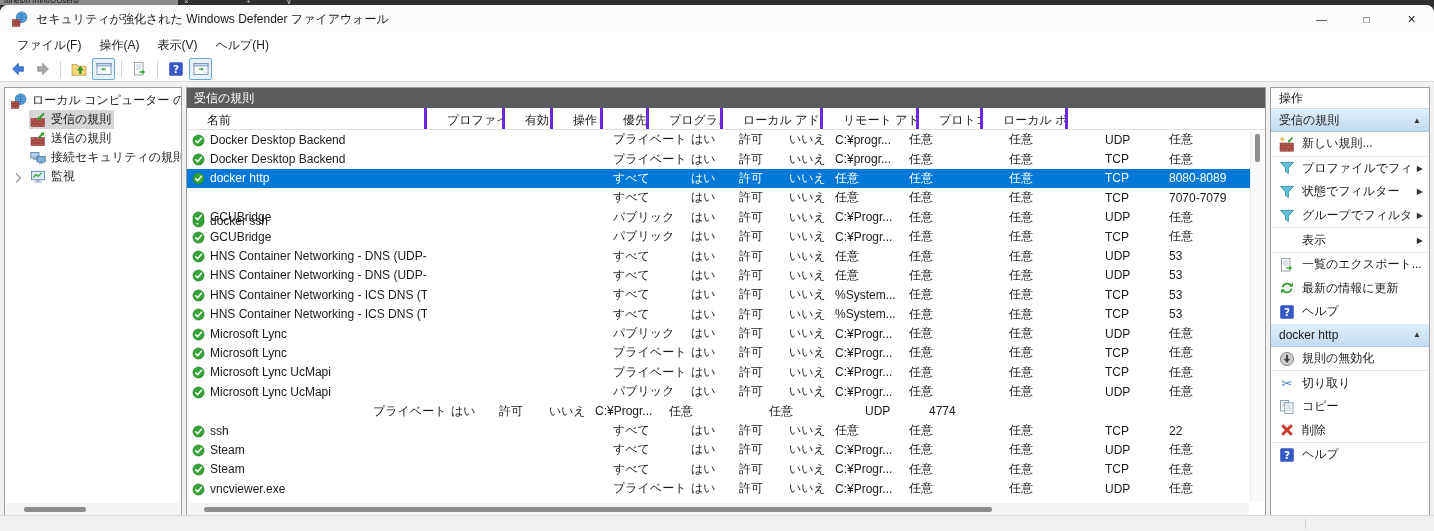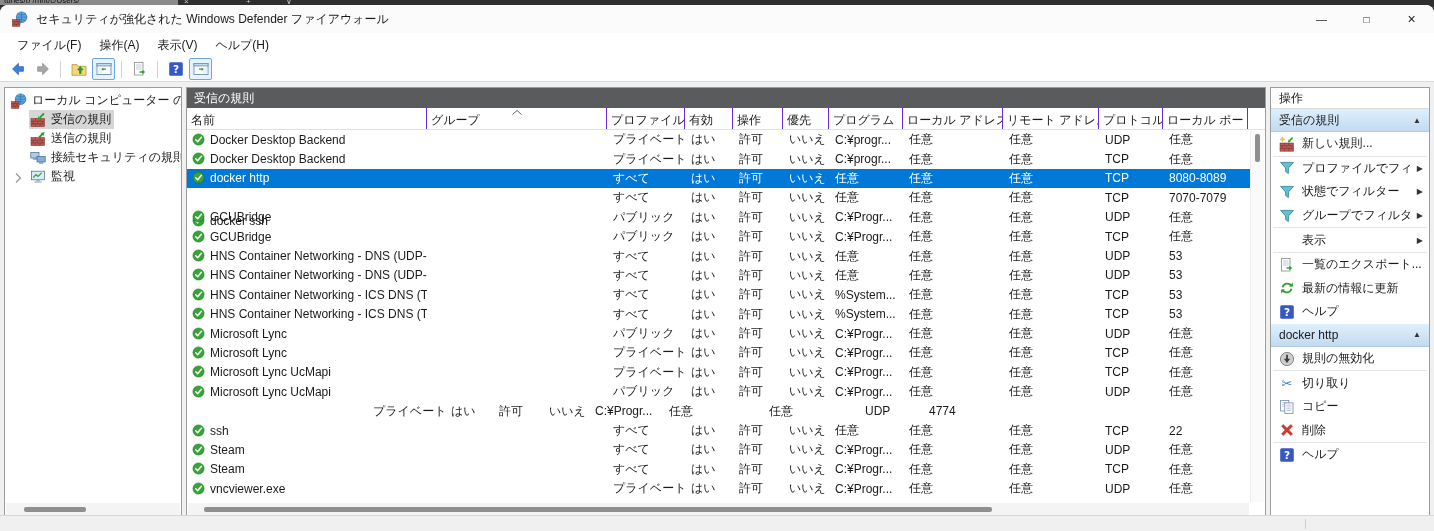--- a/index.html
+++ b/index.html
@@ -40,27 +40,27 @@
   .tree-chip { display:inline-flex; align-items:center; gap:5px; padding:1px 3px 1px 1px; }
   .tree-item.selected .tree-chip { background:#d6d6d6; }
   .ico { display:inline-flex; width:16px; height:16px; flex:none; }
   .ico svg { width:100%; height:100%; }
   .ico.sm { width:13px; height:13px; }
 
   
   .listpanel { flex:1; display:flex; flex-direction:column; overflow:hidden; }
   .panel-title { height:20px; background:#595b5d; color:#fff; display:flex; align-items:center; padding-left:7px; font-size:12px; flex:none; }
   .thead { height:22px; display:flex; border-bottom:1px solid #e0e0e0; flex:none; position:relative; }
-  .hcell { position:relative; border-right:1px solid #6d28d9; padding:4px 0 0 4px; white-space:nowrap; overflow:hidden; flex:none; }
+  .hcell { position:relative; border-right:3px solid #6d28d9; padding:4px 0 0 20px; white-space:nowrap; overflow:hidden; flex:none; }
   .sort-ind { position:absolute; top:1px; left:50%; margin-left:-6px; width:12px; height:7px; }
   .rows { position:relative; flex:1; overflow:hidden; margin-right:15px; }
   .row { height:19.4px; display:flex; align-items:center; }
   .row.selected { background:#0078d7; color:#fff; }
   .cell { padding-left:6px; white-space:nowrap; overflow:hidden; flex:none; }
-  .cell.name { display:flex; align-items:flex-start; gap:5px; padding-left:5px; }
+  .cell.name { display:flex; align-items:flex-end; gap:5px; padding-left:5px; }
   .vscroll { position:absolute; top:43px; right:1px; width:14px; bottom:15px; background:#fafafa; border-left:1px solid #ececec; }
   .vthumb { position:absolute; top:3px; left:4px; width:5px; height:28px; background:#8f8f8f; border-radius:2px; }
   .hscroll { position:absolute; bottom:1px; left:1px; right:16px; height:13px; background:#f4f4f4; }
   .hthumb { position:absolute; top:4px; left:16px; width:788px; height:5px; background:#8f8f8f; border-radius:2px; }
 
   
   .actions { width:160px; display:flex; flex-direction:column; overflow:hidden; }
   .actions-title { height:21px; display:flex; align-items:center; padding-left:8px; border-bottom:1px solid #dadada; flex:none; }
   .action-header { height:23px; background:linear-gradient(#def0fc,#c2daf0); border-bottom:1px solid #b3cbe2; display:flex; align-items:center; justify-content:space-between; padding:0 8px; flex:none; }
   .action-header .collapse { font-size:8px; color:#333; }
@@ -286,25 +286,20 @@
           </div>
         <div class="hscroll" style="right:1px;">
           <div class="hthumb" style="width:62px; left:18px;"></div>
         </div>
       </div>
 
       <div class="panel listpanel">
         <div class="panel-title">受信の規則</div>
         <div class="thead" id="thead">
             <div class="hcell" style="width: 240px;"><span>名前</span></div>
-            <div class="hcell" style="width: 180px;"><span>グループ</span><span class="ico sort-ind">
-                <svg viewBox="0 0 12 7">
-                  <path d="M1.5 5.5 6 1.5l4.5 4" fill="none" stroke="#666" stroke-width="1"></path>
-                </svg>
-              </span></div>
             <div class="hcell" style="width: 78px;"><span>プロファイル</span></div>
             <div class="hcell" style="width: 48px;"><span>有効</span></div>
             <div class="hcell" style="width: 50px;"><span>操作</span></div>
             <div class="hcell" style="width: 46px;"><span>優先</span></div>
             <div class="hcell" style="width: 74px;"><span>プログラム</span></div>
             <div class="hcell" style="width: 100px;"><span>ローカル アドレス</span></div>
             <div class="hcell" style="width: 96px;"><span>リモート アドレス</span></div>
             <div class="hcell" style="width: 64px;"><span>プロトコル</span></div>
             <div class="hcell" style="width: 85px;"><span>ローカル ポート</span></div>
           </div>

